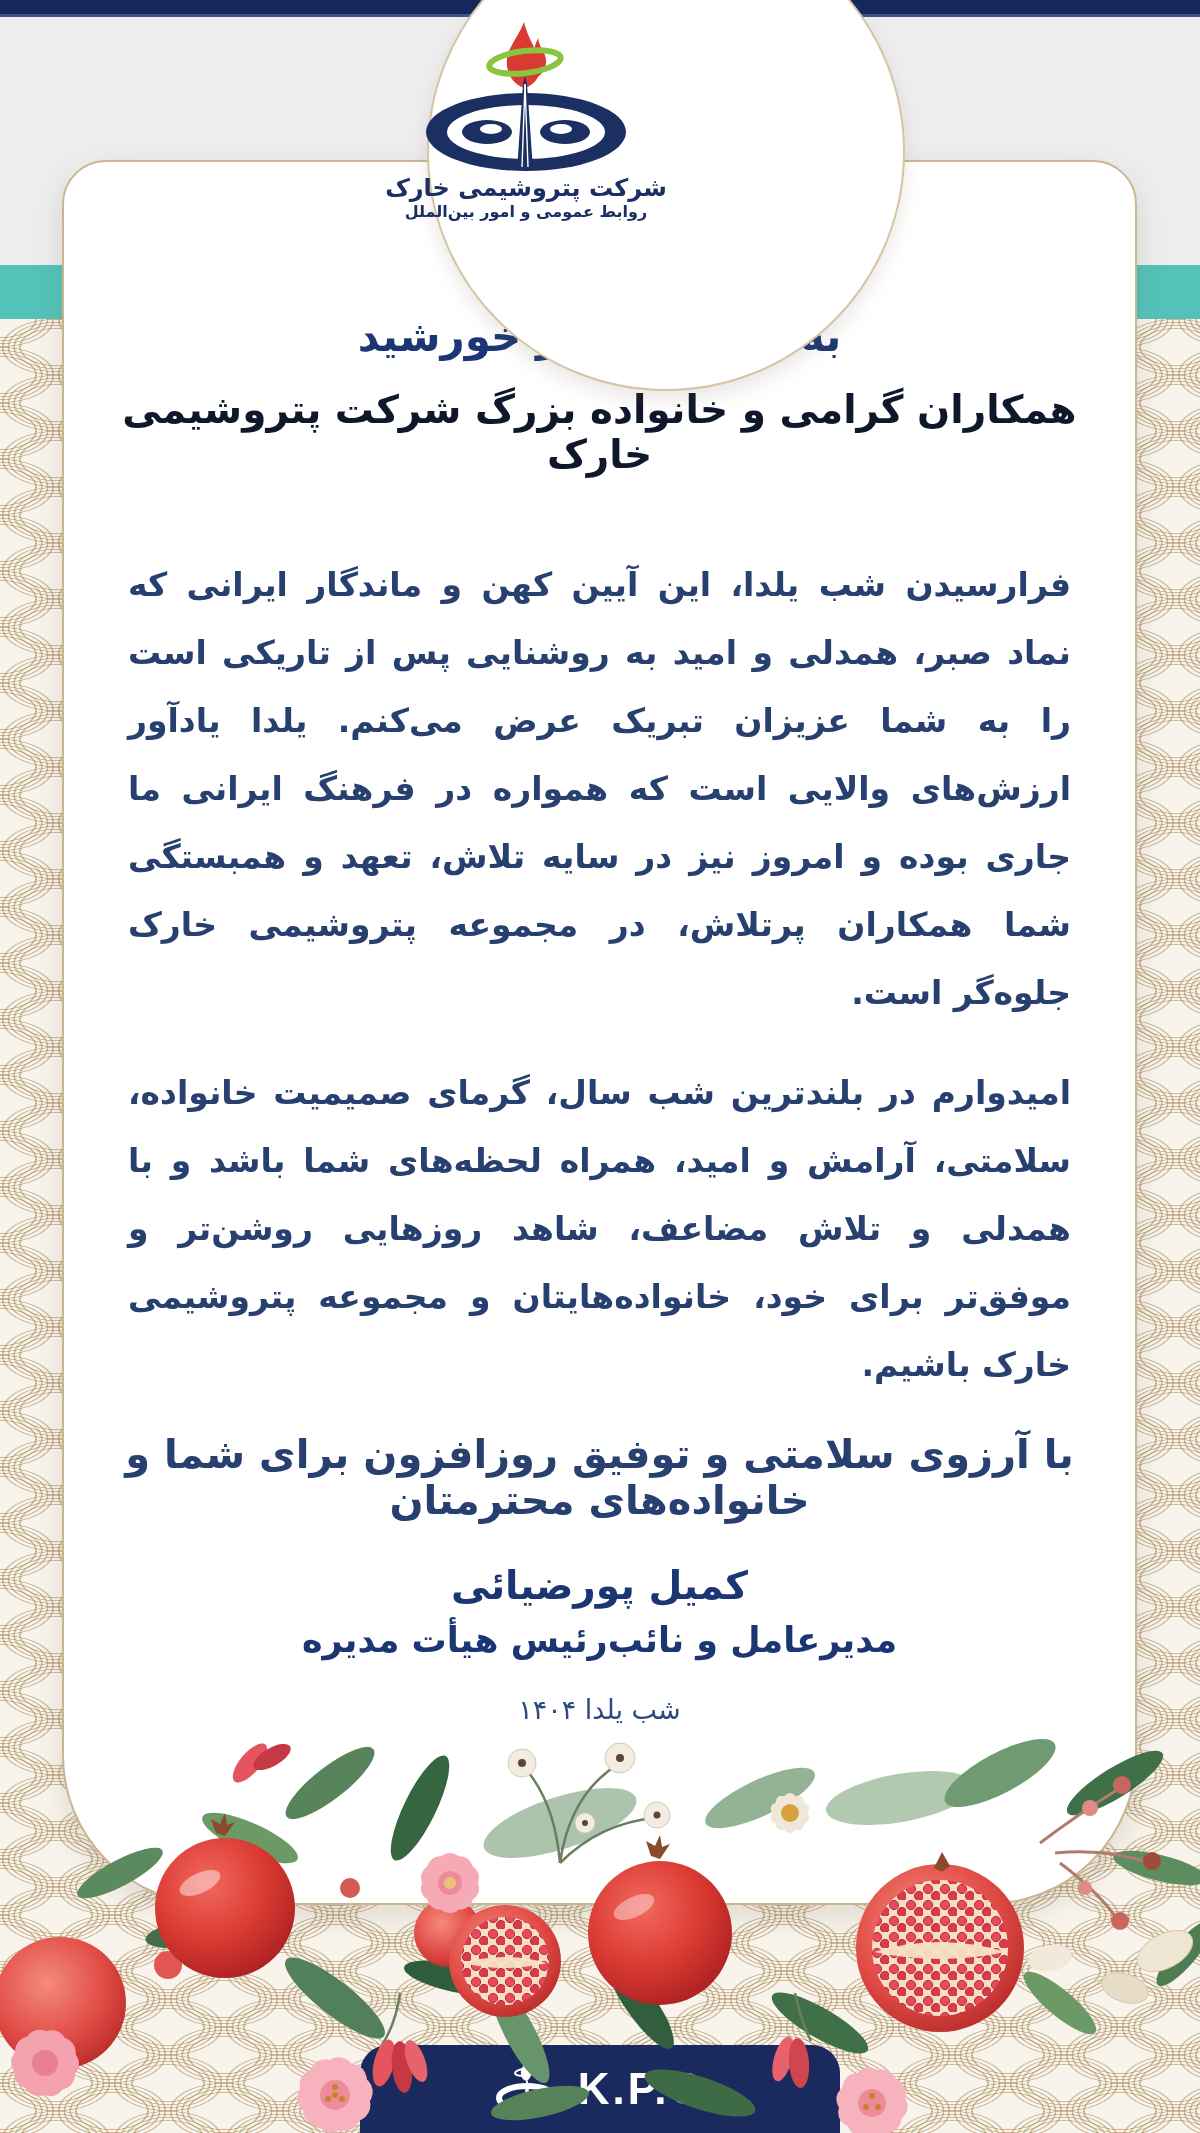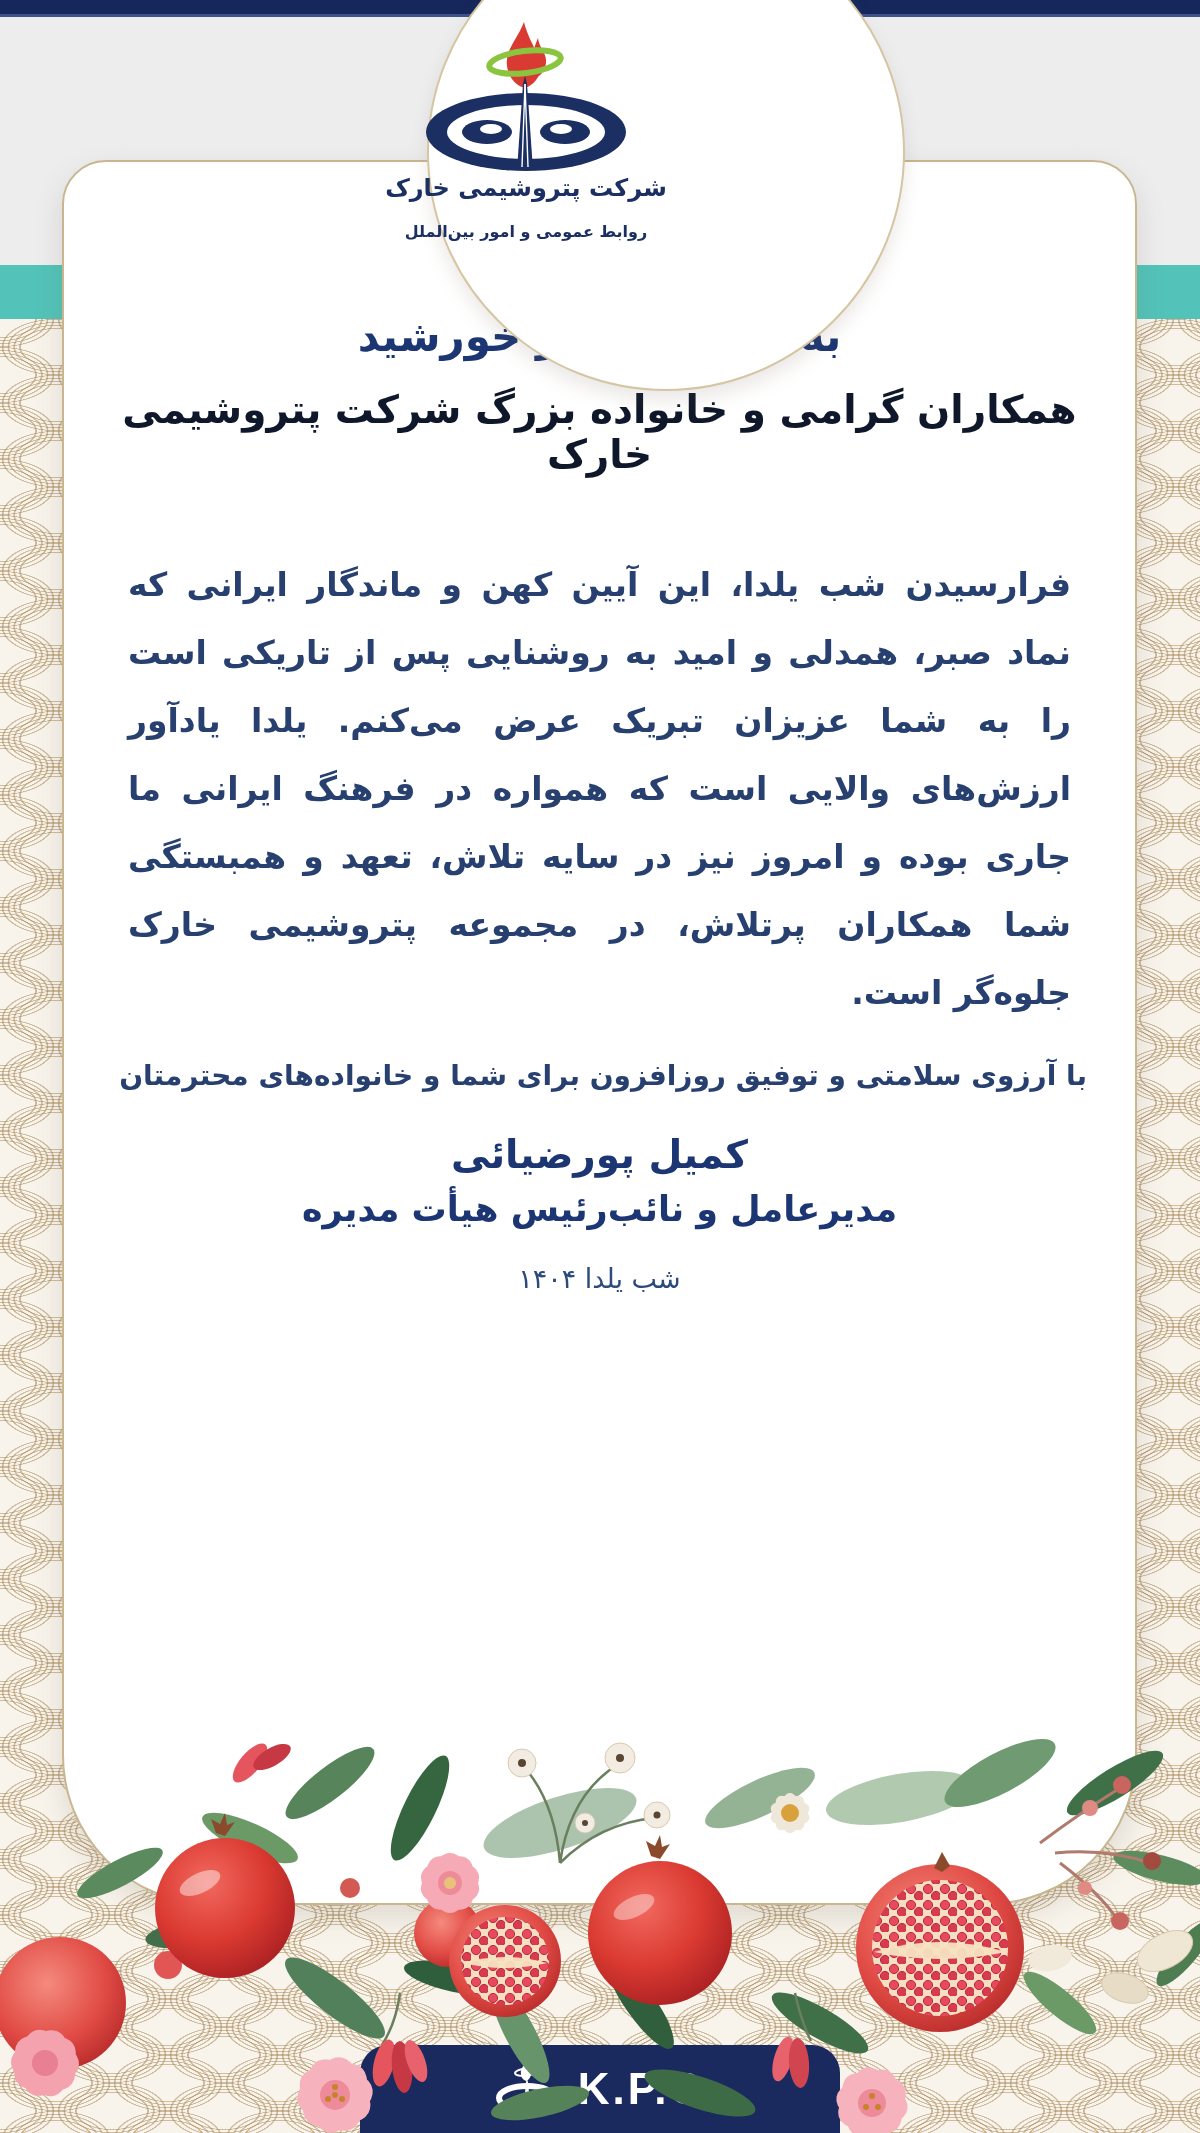--- a/index.html
+++ b/index.html
@@ -37,37 +37,37 @@
     box-shadow:0 10px 18px rgba(110,100,80,.14);z-index:3;
   }
   .logo-block{
     position:absolute;left:0;top:22px;width:1052px;text-align:center;z-index:4;
   }
   .logo-block svg{display:block;margin:0 auto;}
   .company-name{
     font-size:24px;font-weight:bold;color:#1c2f63;margin-top:2px;direction:rtl;
   }
   .department-name{
-    font-size:16px;font-weight:bold;color:#1c2f63;margin-top:20px;direction:rtl;
+    font-size:16px;font-weight:bold;color:#1c2f63;margin-top:0;direction:rtl;
   }
   .letter{direction:rtl;color:#27406f;}
   .bismillah{
     text-align:center;font-size:42px;font-weight:bold;color:#1c3674;
     margin:0 0 26px;
   }
   .salutation{
     text-align:center;font-size:39px;font-weight:bold;color:#0f172a;
     margin:0 0 74px;
   }
   .letter p.body-par{
     font-size:33px;font-weight:bold;line-height:68px;text-align:justify;
     margin:0 16px 32px;
   }
   .closing-line{
-    text-align:right;font-size:28px;font-weight:bold;margin:10px 0 0;
+    text-align:center;font-size:40px;font-weight:bold;margin:10px 0 0;
   }
   .sig-name{
     text-align:center;font-size:39px;font-weight:bold;color:#1c3674;margin:40px 0 0;
   }
   .sig-role{
     text-align:center;font-size:35px;font-weight:bold;color:#1c3674;margin:12px 0 0;
   }
   .sig-date{
     text-align:center;font-size:27px;font-weight:normal;color:#2c4a7c;margin:34px 0 0;
   }
@@ -91,20 +91,21 @@
   <div class="teal-band"></div>
   <div class="pattern-bg"></div>
 
   <div class="card">
     <div class="badge-circle"></div>
 
     <div class="letter">
       <p class="bismillah">به نام آفریدگار خورشید</p>
       <p class="salutation">همکاران گرامی و خانواده بزرگ شرکت پتروشیمی خارک</p>
       <p class="body-par">فرارسیدن شب یلدا، این آیین کهن و ماندگار ایرانی که نماد صبر، همدلی و امید به روشنایی پس از تاریکی است را به شما عزیزان تبریک عرض می‌کنم. یلدا یادآور ارزش‌های والایی است که همواره در فرهنگ ایرانی ما جاری بوده و امروز نیز در سایه تلاش، تعهد و همبستگی شما همکاران پرتلاش، در مجموعه پتروشیمی خارک جلوه‌گر است.</p>
+      <p class="body-par">امیدوارم در بلندترین شب سال، گرمای صمیمیت خانواده، سلامتی، آرامش و امید، همراه لحظه‌های شما باشد و با همدلی و تلاش مضاعف، شاهد روزهایی روشن‌تر و موفق‌تر برای خود، خانواده‌هایتان و مجموعه پتروشیمی خارک باشیم.</p>
       <p class="closing-line">با آرزوی سلامتی و توفیق روزافزون برای شما و خانواده‌های محترمتان</p>
       <p class="sig-name">کمیل پورضیائی</p>
       <p class="sig-role">مدیرعامل و نائب‌رئیس هیأت مدیره</p>
       <p class="sig-date">شب یلدا ۱۴۰۴</p>
     </div>
   </div>
 
   <div class="logo-block">
     <svg width="210" height="150" viewBox="0 0 210 150">
 

